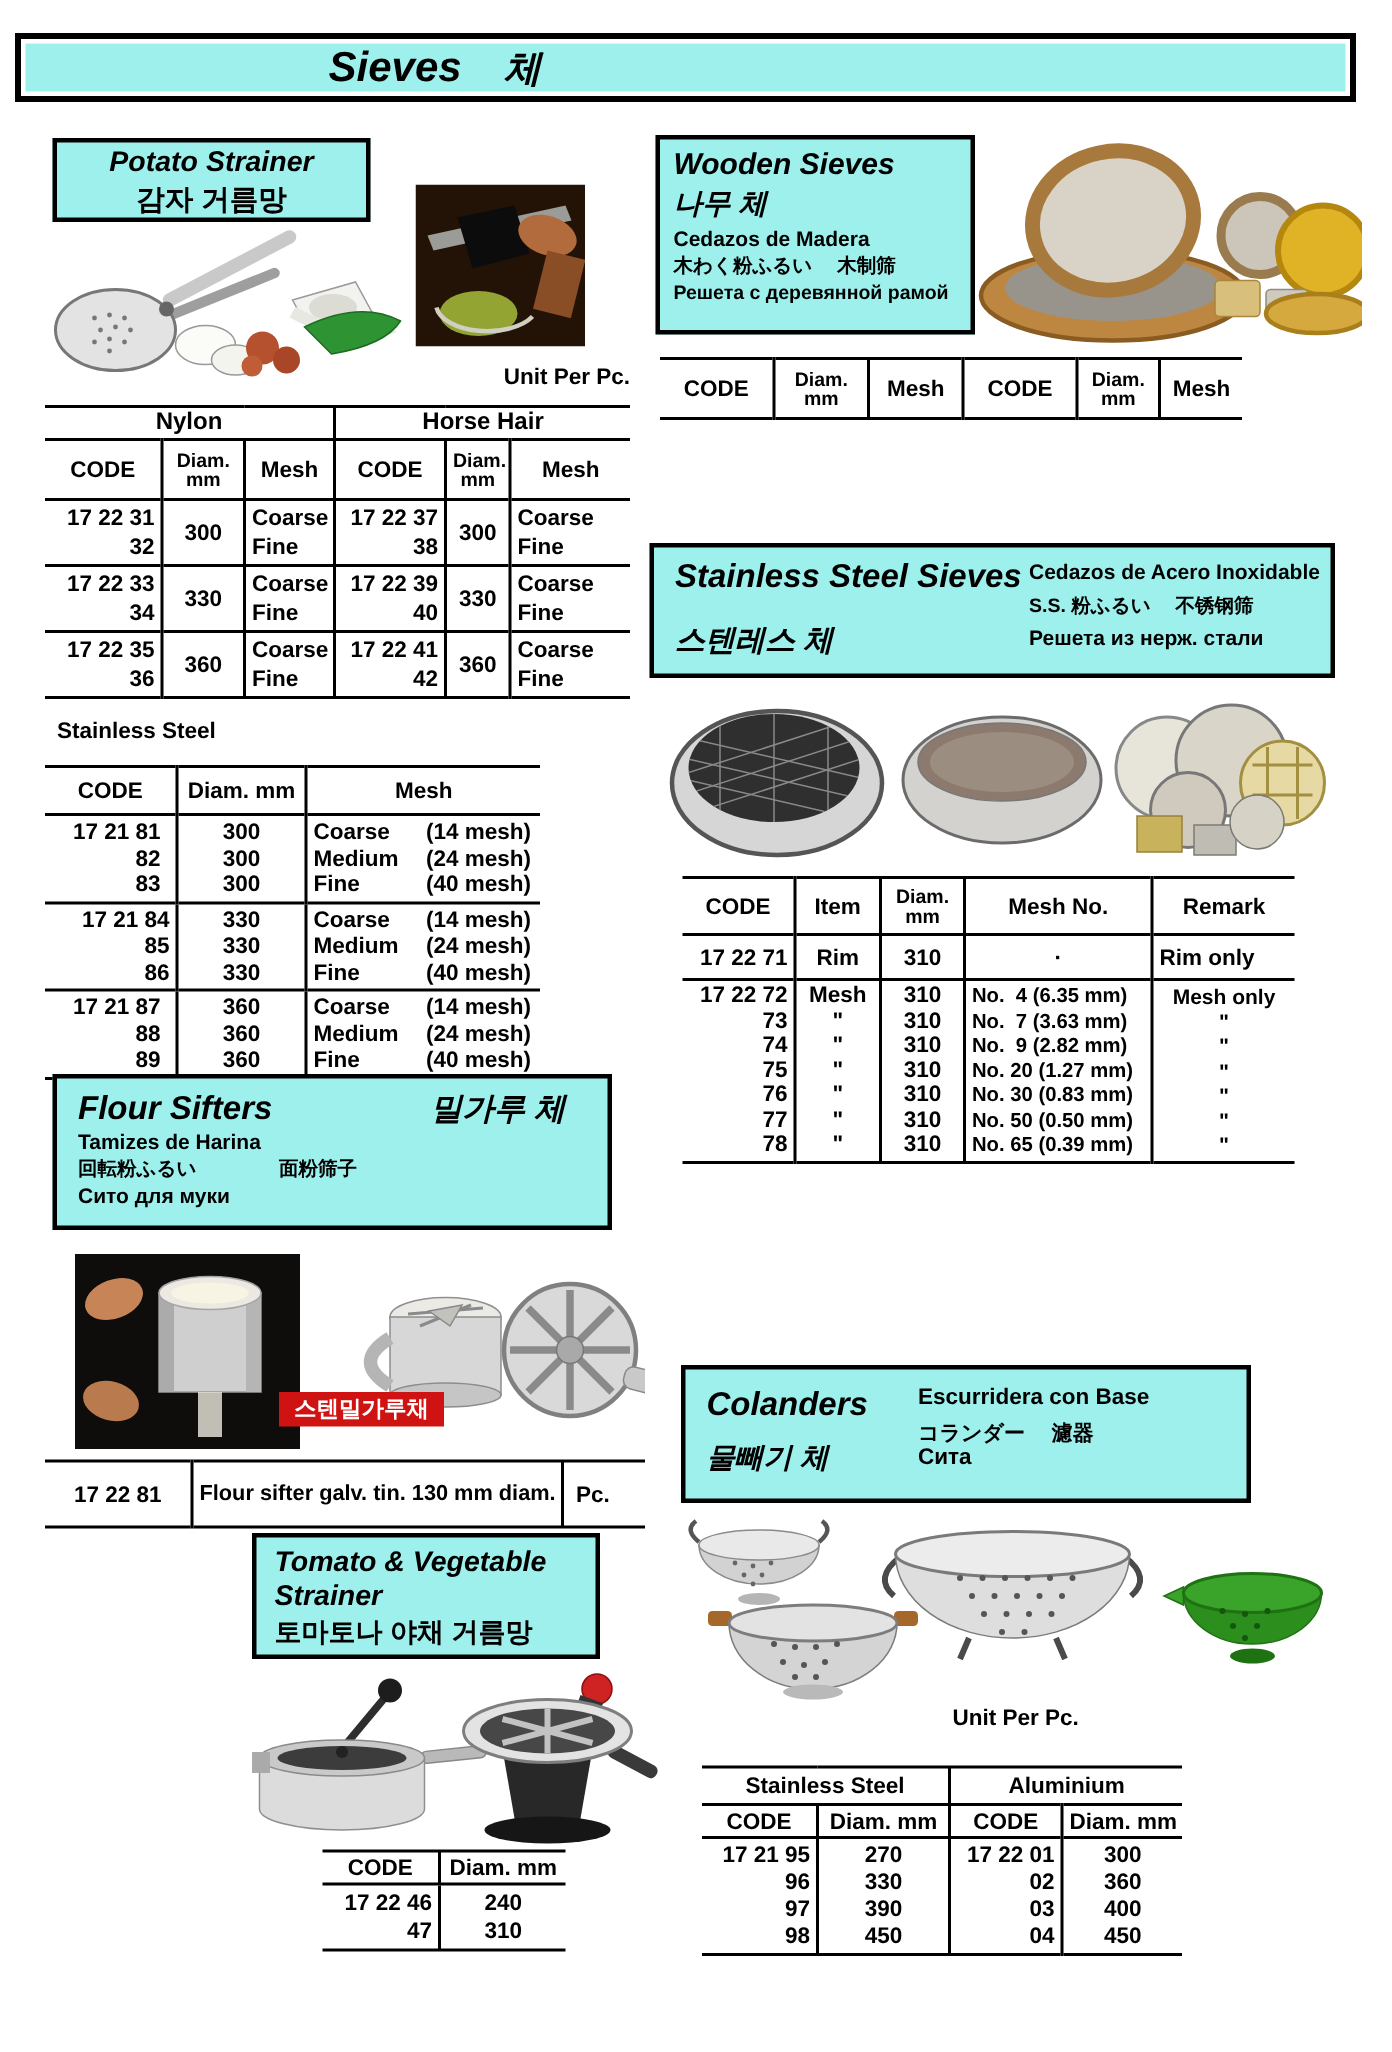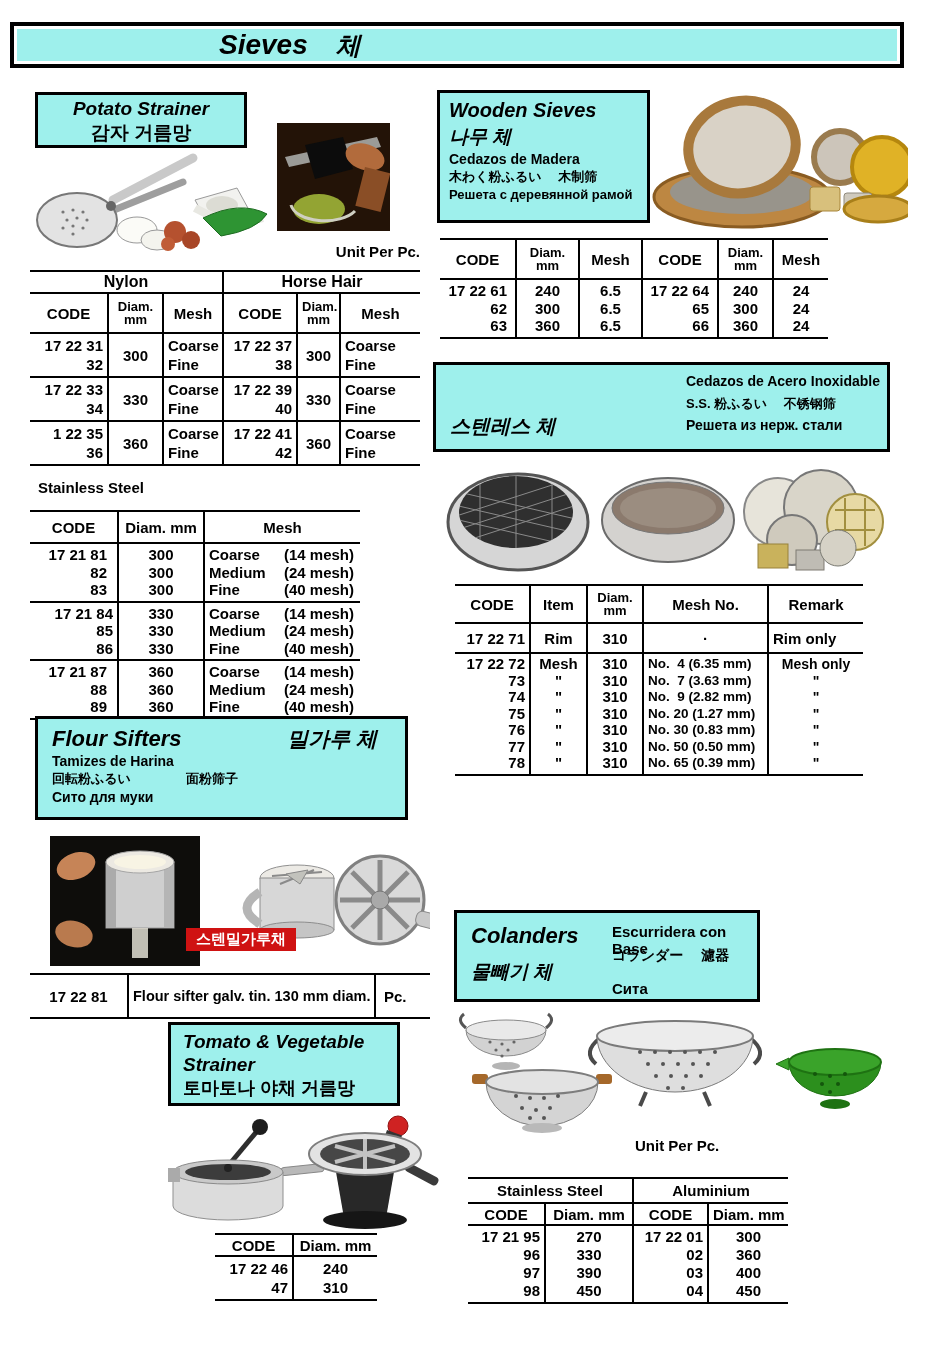--- a/index.html
+++ b/index.html
@@ -133,21 +133,21 @@
       <td class="d15 ctr vl" style="vertical-align:middle;">330</td>
       <td class="d15 lft vl">Coarse
 Fine</td>
       <td class="d15 rgt vl">17 22 39
 40</td>
       <td class="d15 ctr vl" style="vertical-align:middle;">330</td>
       <td class="d15 lft vl">Coarse
 Fine</td>
     </tr>
     <tr style="height:44px;">
-      <td class="d15 rgt">1 22 35
+      <td class="d15 rgt">17 22 35
 36</td>
       <td class="d15 ctr vl" style="vertical-align:middle;">360</td>
       <td class="d15 lft vl">Coarse
 Fine</td>
       <td class="d15 rgt vl">17 22 41
 42</td>
       <td class="d15 ctr vl" style="vertical-align:middle;">360</td>
       <td class="d15 lft vl">Coarse
 Fine</td>
     </tr>
@@ -358,44 +358,25 @@
         <tr style="height:40px;">
       <td class="hd">CODE</td>
       <td class="hd hd2 vl">Diam.
 mm</td>
       <td class="hd vl">Mesh</td>
       <td class="hd vl">CODE</td>
       <td class="hd hd2 vl">Diam.
 mm</td>
       <td class="hd vl">Mesh</td>
     </tr>
-    <tr>
-      <td class="d17 rgt" style="padding-right:8px;">17 22 61
-62
-63</td>
-      <td class="d17 ctr vl">240
-300
-360</td>
-      <td class="d17 ctr vl">6.5
-6.5
-6.5</td>
-      <td class="d17 rgt vl" style="padding-right:8px;">17 22 64
-65
-66</td>
-      <td class="d17 ctr vl">240
-300
-360</td>
-      <td class="d17 ctr vl">24
-24
-24</td>
-    </tr>
   </tbody>
     </table>
 
   <div class="cyanbox" style="left:433px;top:362px;width:457px;height:90px;">
+    <div class="abs ital" style="left:14px;top:6px;font-size:22px;">Stainless Steel Sieves</div>
     <div class="abs b" style="left:14px;top:48px;font-size:20px;font-style:italic;">스텐레스 체</div>
     <div class="abs b" style="left:250px;top:8px;font-size:14px;">Cedazos de Acero Inoxidable</div>
     <div class="abs b" style="left:250px;top:30px;font-size:13px;">S.S. 粉ふるい　 不锈钢筛</div>
     <div class="abs b" style="left:250px;top:52px;font-size:14px;">Решета из нерж. стали</div>
   </div>
 
   <div class="abs" style="left:440px;top:460px;width:445px;height:118px;">
     <svg width="445" height="118" viewBox="0 0 445 118">
       <defs>
           <clipPath id="m1">
@@ -486,26 +467,26 @@
 "
 "
 "
 "
 "
 "</td>
     </tr>
   </tbody>
     </table>
 
-  <div class="cyanbox" style="left:454px;top:910px;width:306px;height:92px;">
+  <div class="cyanbox" style="left:454px;top:910px;width:380px;height:92px;">
     <div class="abs ital" style="left:14px;top:10px;font-size:22px;">Colanders</div>
     <div class="abs b" style="left:14px;top:46px;font-size:19px;font-style:italic;">물빼기 체</div>
     <div class="abs b" style="left:155px;top:10px;font-size:15px;">Escurridera con Base</div>
     <div class="abs b" style="left:155px;top:34px;font-size:14px;">コランダー　 濾器</div>
-    <div class="abs b" style="left:155px;top:67px;font-size:15px;">Сита</div>
+    <div class="abs b" style="left:155px;top:50px;font-size:15px;">Сита</div>
   </div>
 
   <div class="abs" style="left:450px;top:1008px;width:450px;height:128px;">
     <svg width="450" height="128" viewBox="0 0 450 128">
       <path d="M16,22 a40 26 0 0 0 80 0 z" fill="#d2d2d2" stroke="#8a8a8a"></path>
       <ellipse cx="56" cy="22" rx="40" ry="10" fill="#e9e9e9" stroke="#8a8a8a"></ellipse>
       <g fill="#666">
           <circle cx="40" cy="34" r="1.6"></circle>
           <circle cx="52" cy="36" r="1.6"></circle>
           <circle cx="64" cy="34" r="1.6"></circle>

